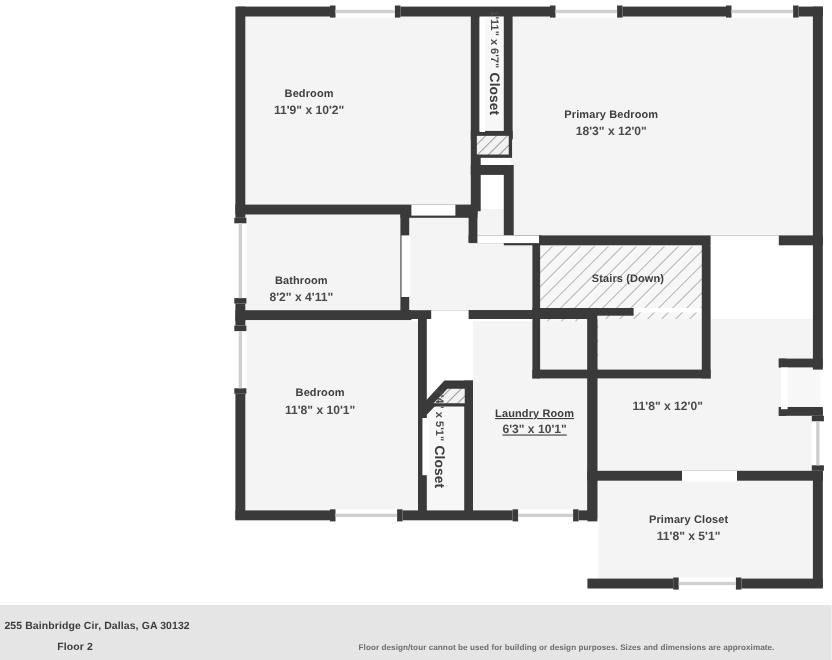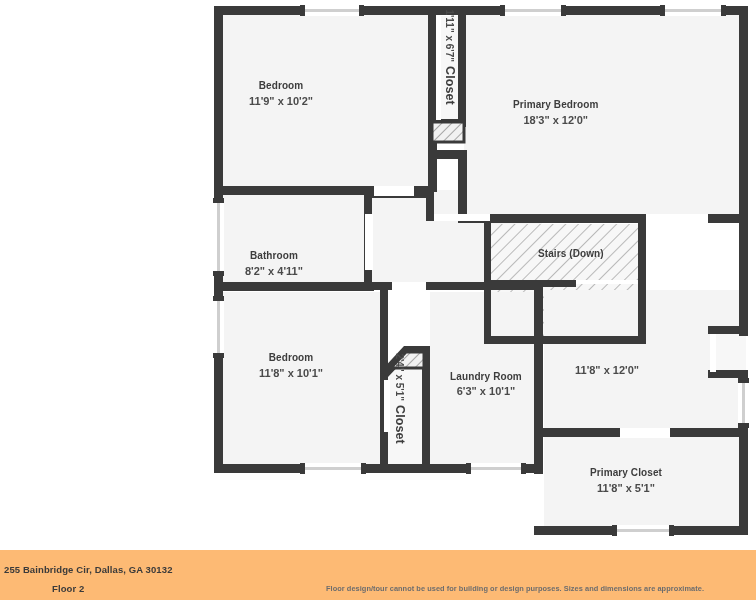--- a/index.html
+++ b/index.html
@@ -70,21 +70,21 @@
   .rot-inner .rm-name { margin: 0; }
   .rot-inner .rm-dims { margin: 0; }
 
   
   #footer {
     position: absolute;
     left: 0;
     top: 550px;
     width: 756px;
     height: 50px;
-    background: #fdba74;
+    background: #e5e5e5;
   }
   #address-line {
     position: absolute;
     left: 4px;
     top: 14px;
     font-size: 9.5px;
     font-weight: bold;
     color: #3a3a3a;
     letter-spacing: 0.1px;
   }
@@ -336,21 +336,21 @@
     <span class="rm-dims">11'8" x 10'1"</span>
   </div>
 
   <div class="room-label rot" style="left:359px; top:396px; width:80px;">
     <div class="rot-inner">
       <span class="rm-name">Closet</span>
       <span class="rm-dims">2'4" x 5'1"</span>
     </div>
   </div>
 
-  <div class="room-label two-line" style="left:0; top:0; transform: translate(443px, 371px); width:86px;">
+  <div class="room-label two-line" style="left:0; top:0; transform: translate(443px, 371px); width:86px;text-decoration:underline;">
     <span class="rm-name" style="white-space:normal;">Laundry Room</span>
     <span class="rm-dims">6'3" x 10'1"</span>
   </div>
 
   <div class="room-label" style="left:0; top:0; transform: translate(575px, 362px);">
     <span class="rm-dims">11'8" x 12'0"</span>
   </div>
 
   <div class="room-label" style="left:0; top:0; transform: translate(590px, 467px);">
     <span class="rm-name">Primary Closet</span>

